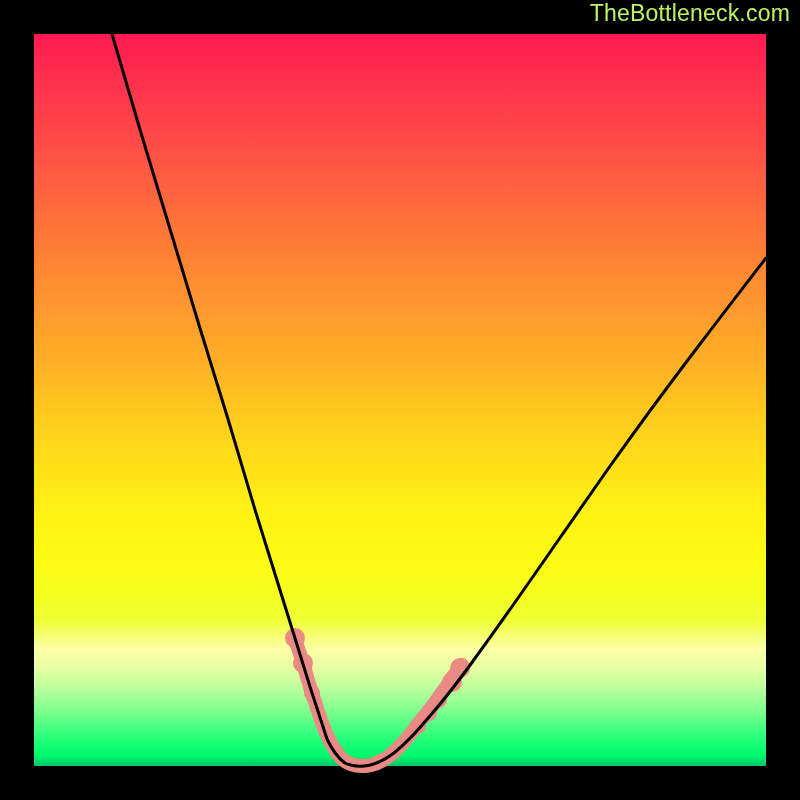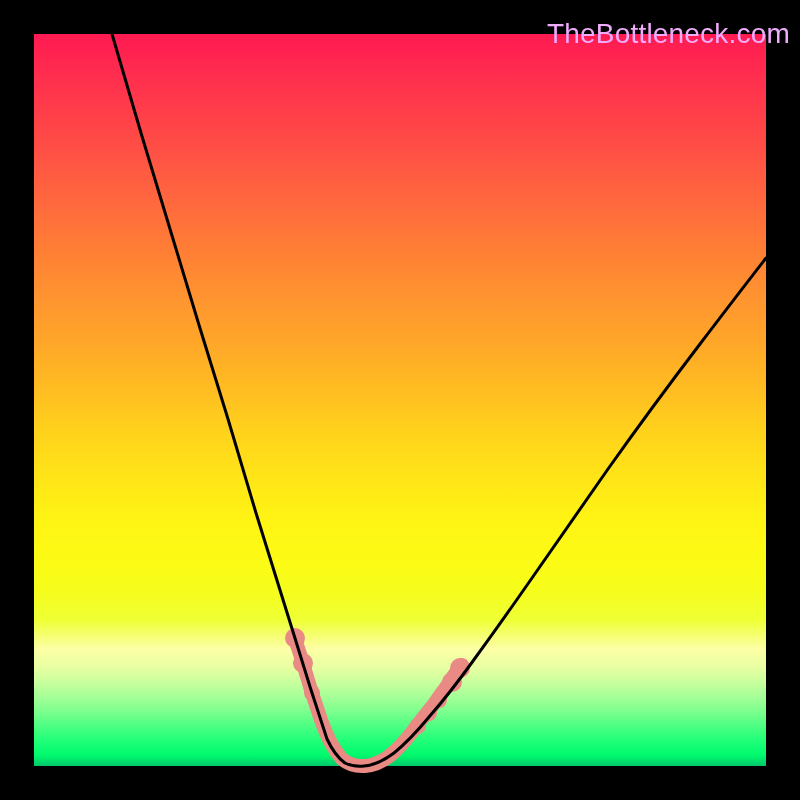--- a/index.html
+++ b/index.html
@@ -49,24 +49,24 @@
       #a6ff97 90.5%,
       #7dff8e 92.5%,
       #4eff83 94.5%,
       #21ff78 96.5%,
       #00fa6d 98.5%,
       #00c86a 100%
     );
   }
   .watermark {
     position: absolute;
-    top: 18px;
+    top: 0;
     right: 10px;
-    color: #f0abfc;
-    font-size: 28px;
+    color: #bef264;
+    font-size: 23px;
     font-weight: 500;
     letter-spacing: 0.2px;
     user-select: none;
   }
   svg.curves {
     position: absolute;
     top: 34px;
     left: 34px;
     width: 732px;
     height: 732px;

